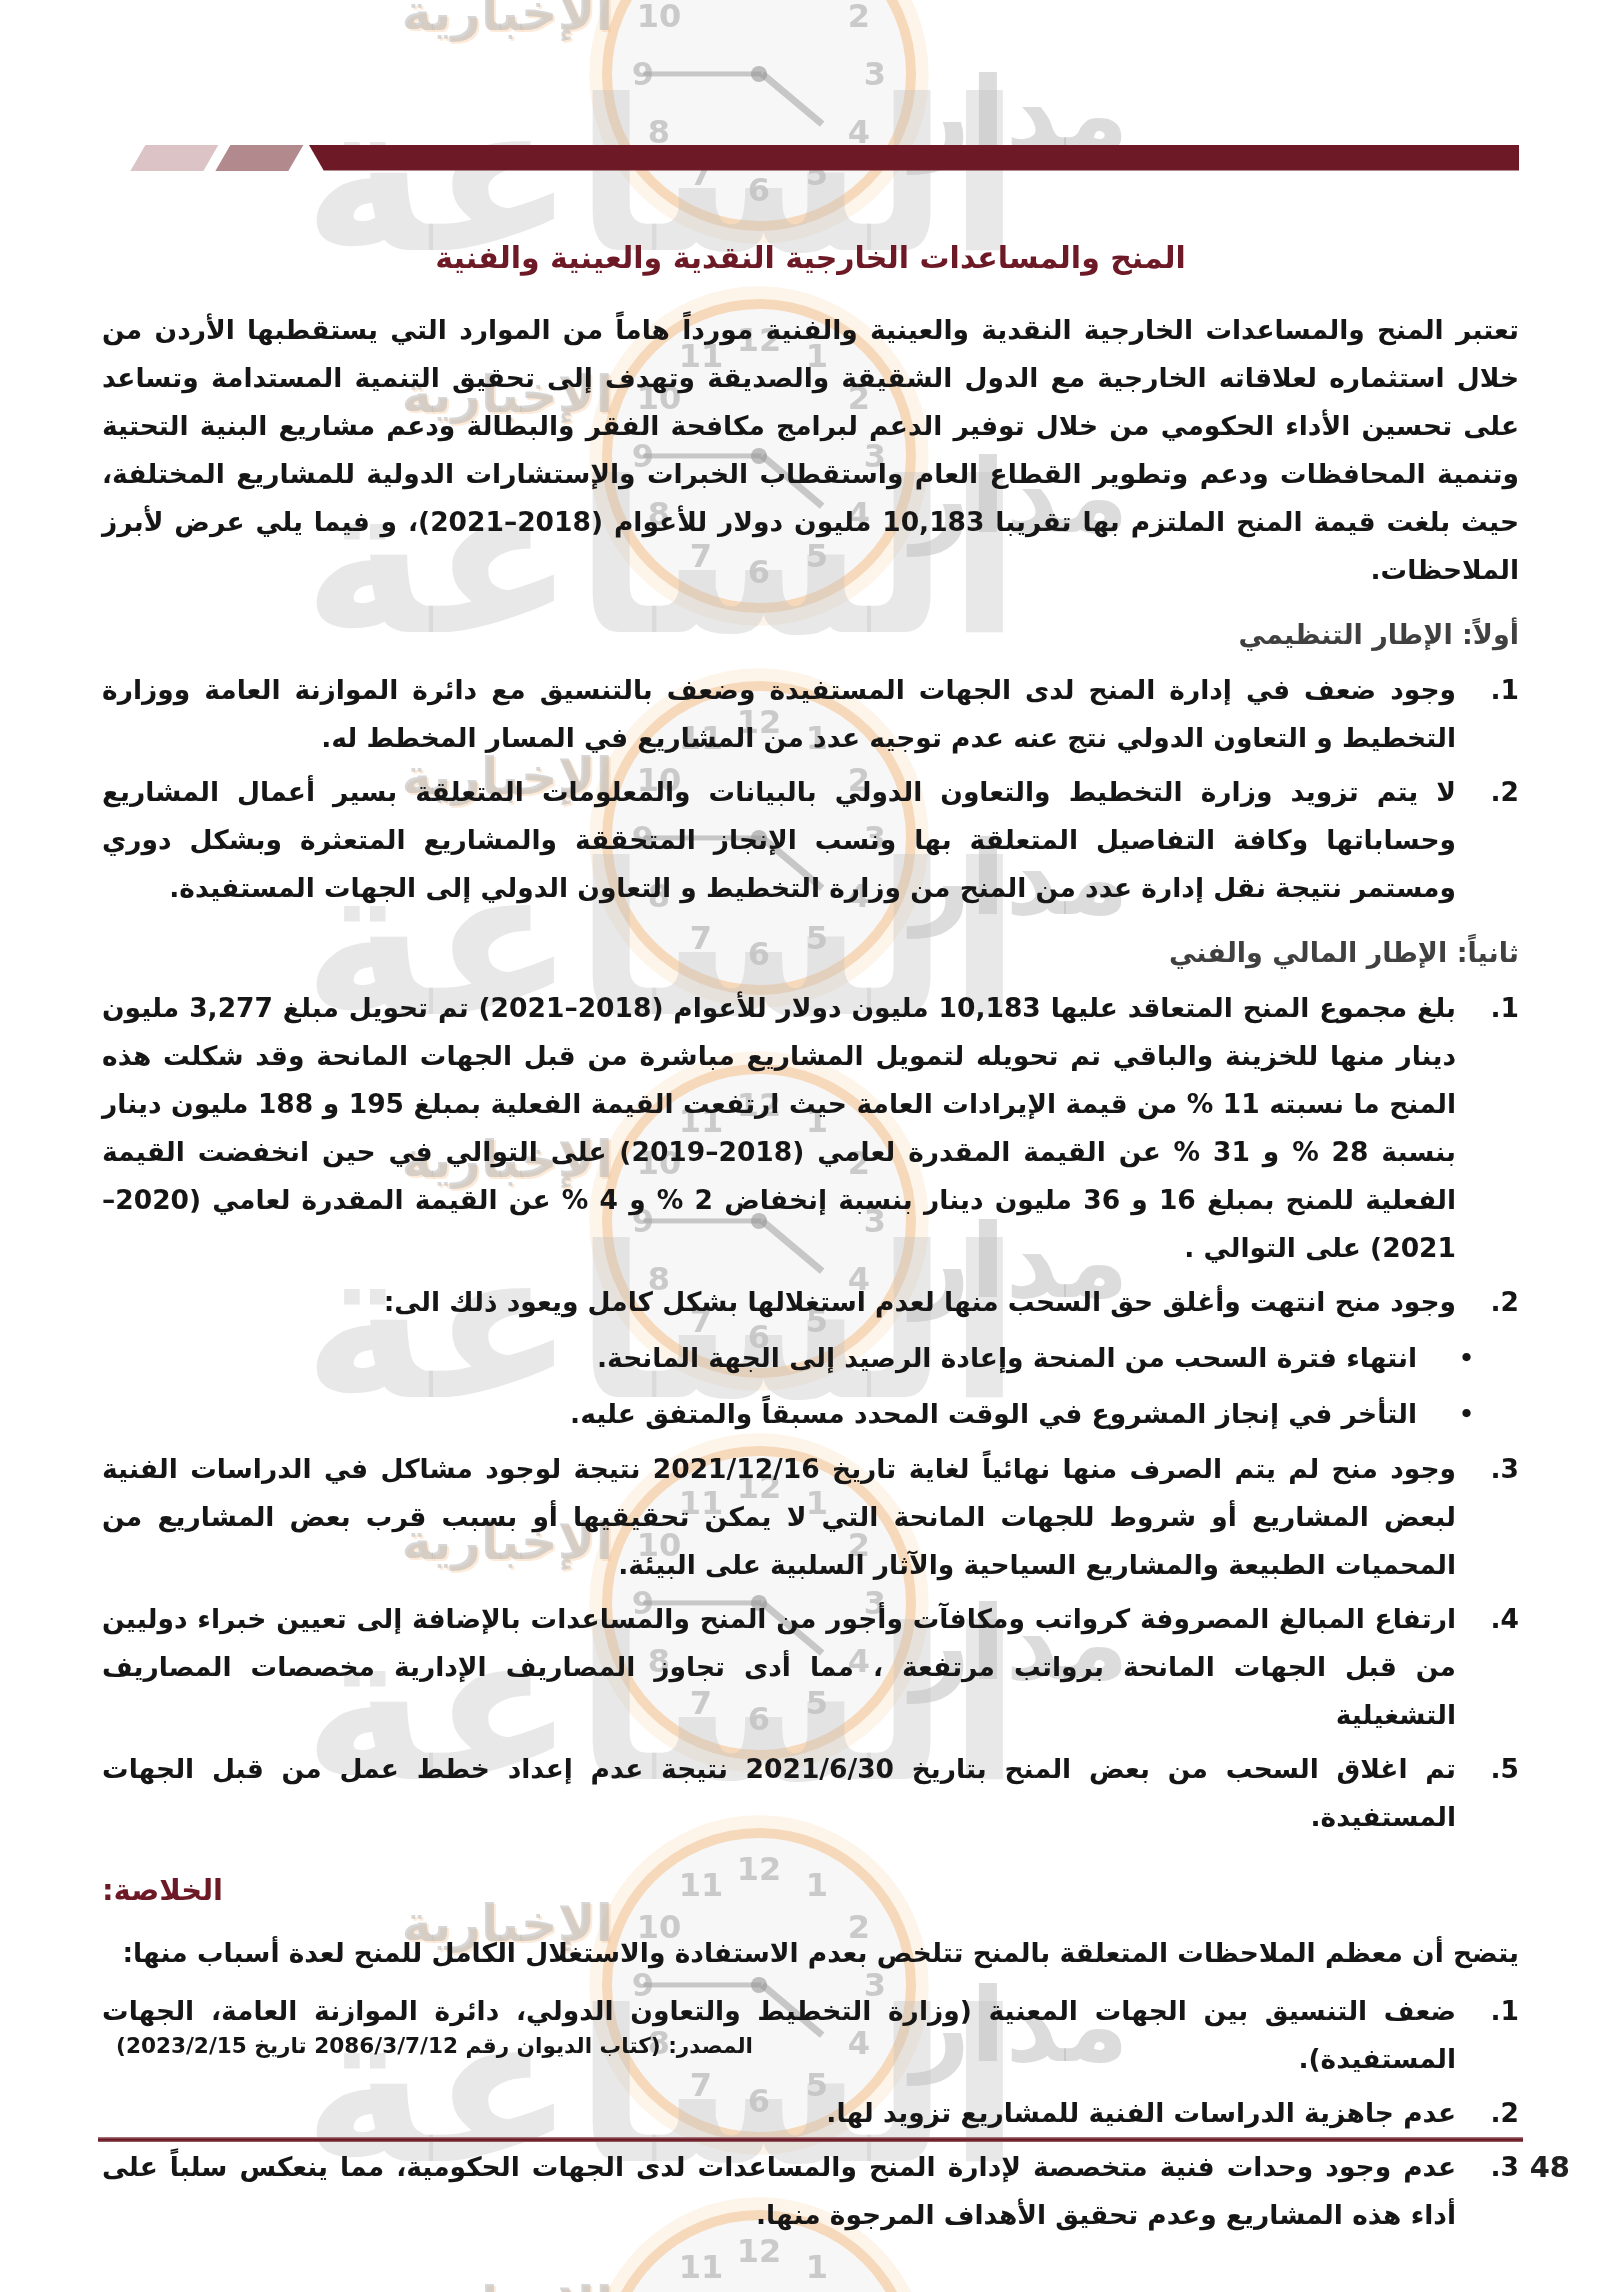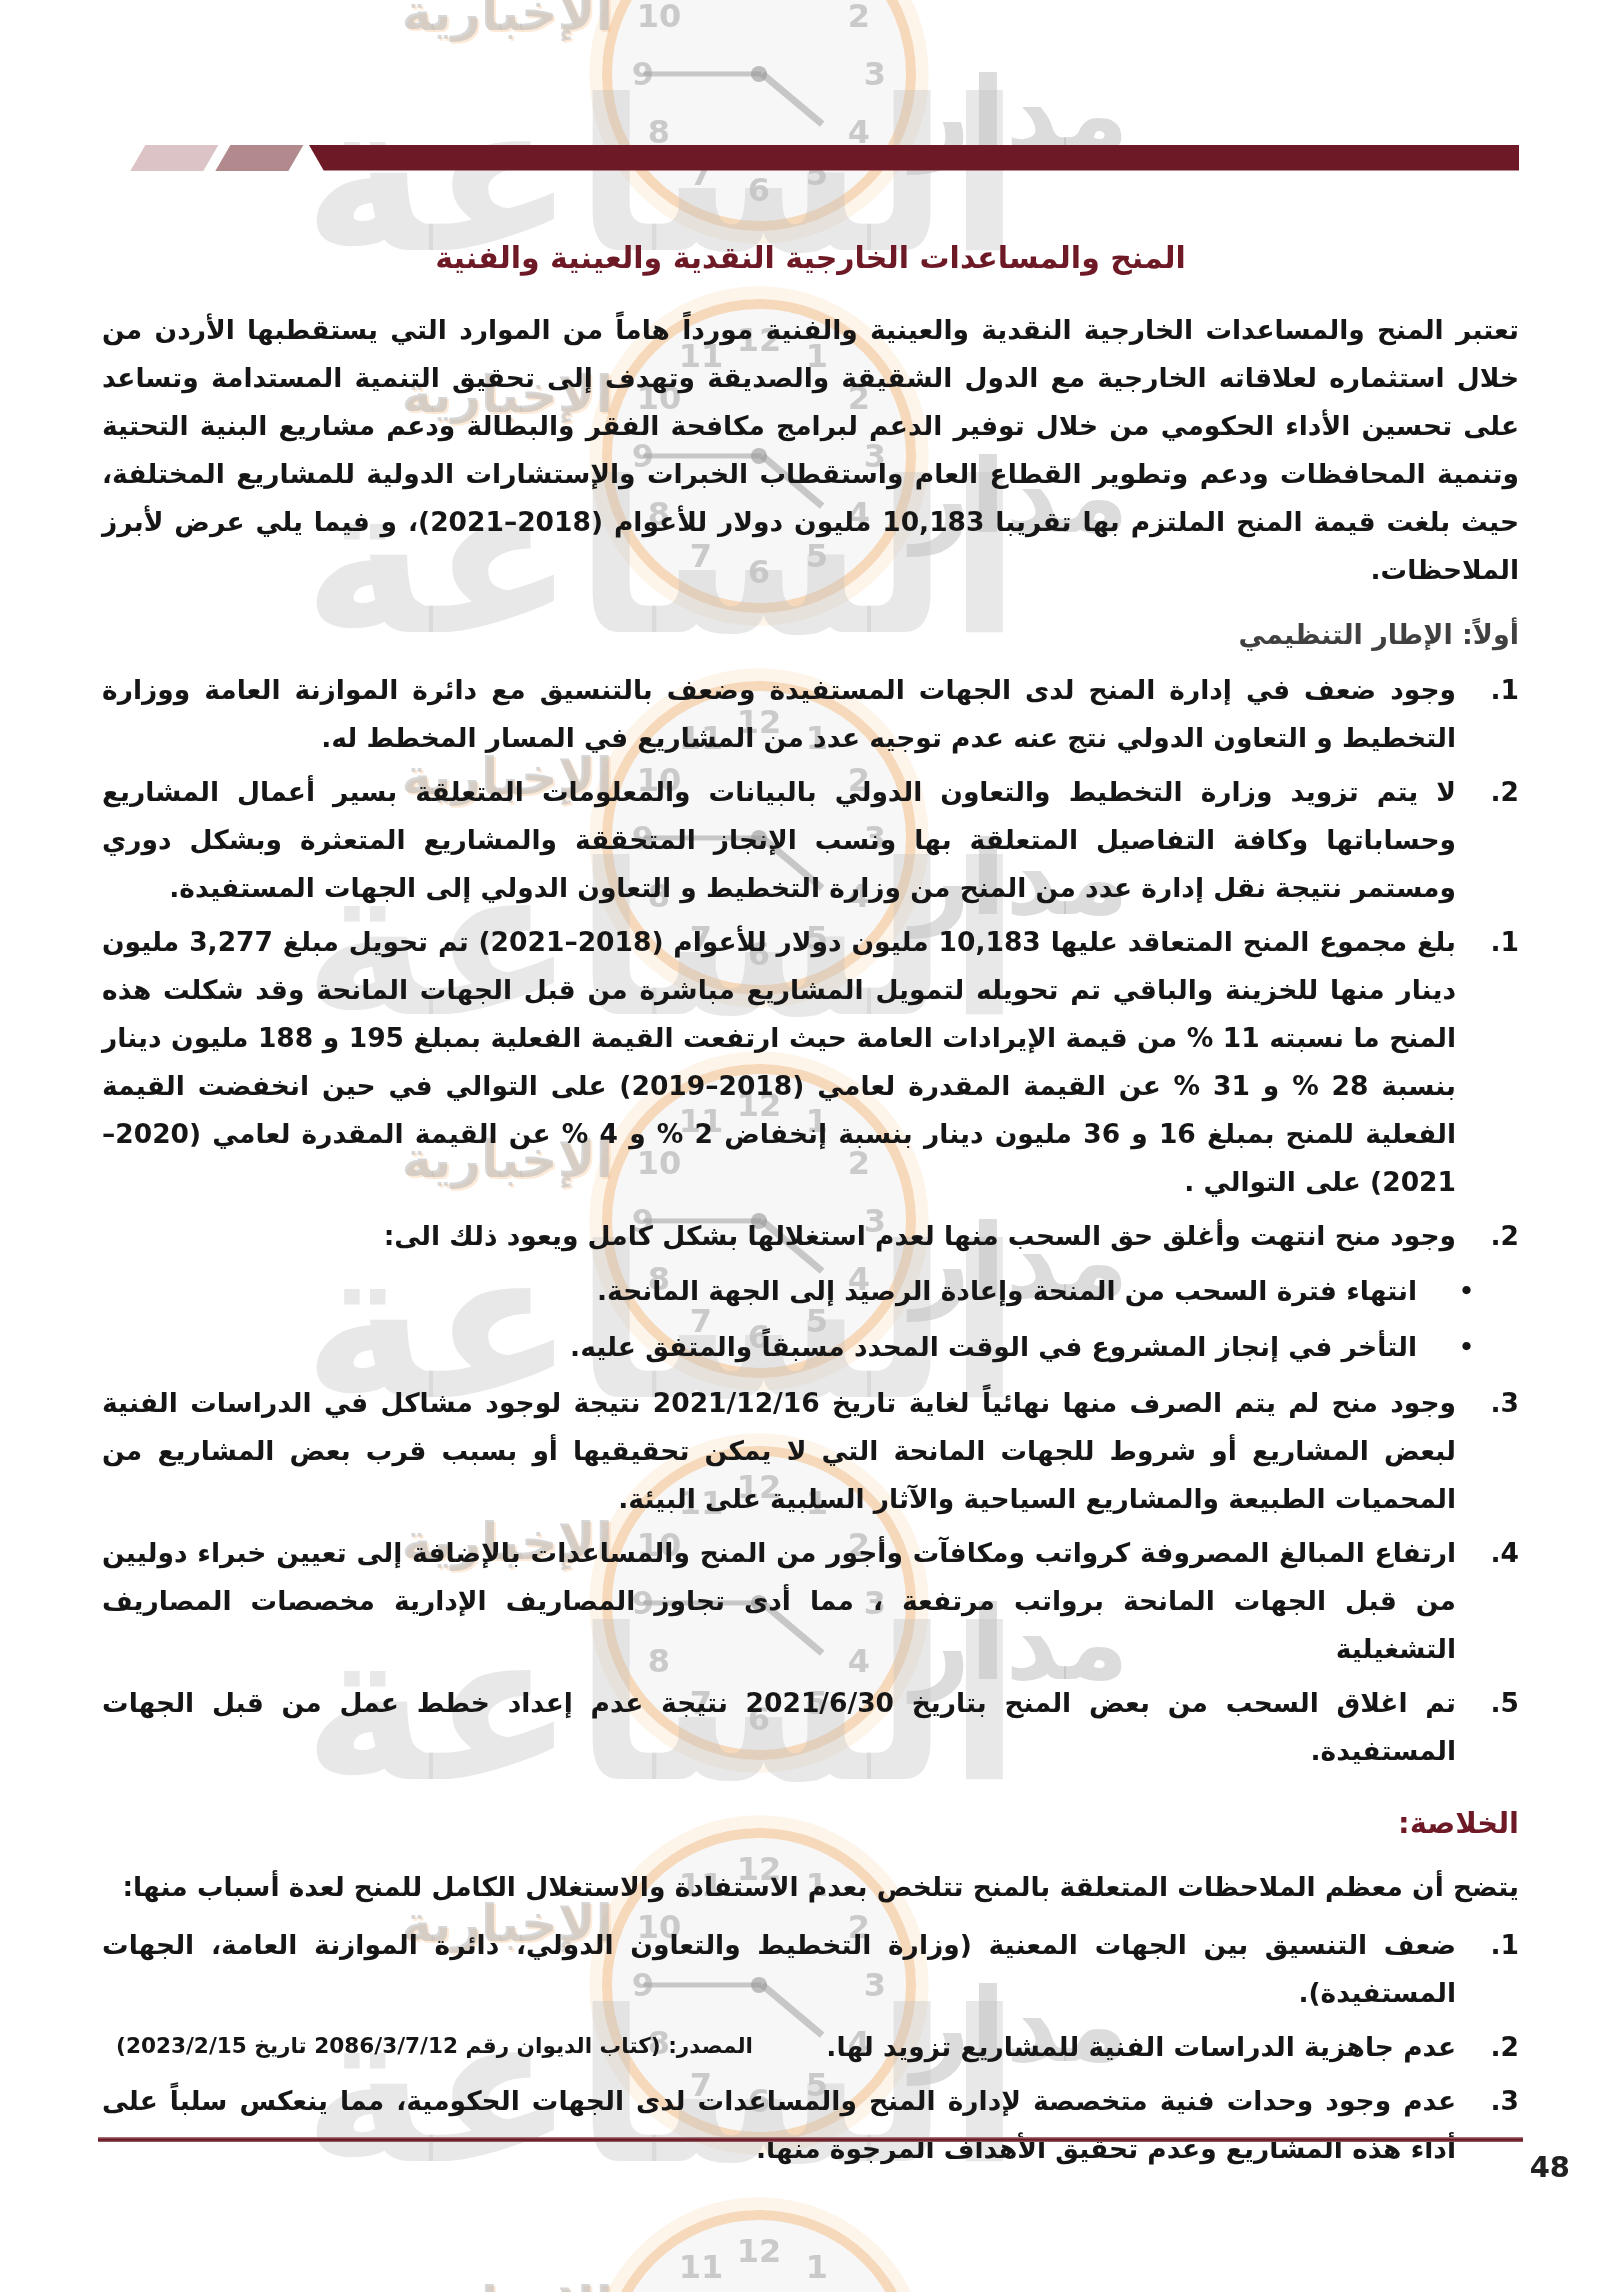--- a/index.html
+++ b/index.html
@@ -44,21 +44,21 @@
   }
   .main-title{margin:0 0 25.5px 0;text-align:center;color:#6d1a26;font-size:30px;line-height:45px;}
   .intro{margin:0 0 7.8px 0;}
   .sec-head{margin:17.6px 0 7.8px 0;text-align:right;color:#404040;font-size:27px;line-height:47px;}
   .item{display:flex;margin:0 0 5.9px 0;}
   .item .num{flex:none;width:63px;}
   .item .body{flex:1;}
   .bullet{display:flex;margin:7.8px 0 7.8px 0;padding-right:45px;}
   .bullet .mark{flex:none;width:57px;font-size:23.5px;}
   .bullet .body{flex:1;}
-  .summary-head{margin:25.5px 0 15.7px 0;text-align:right;color:#6d1a26;font-size:29px;line-height:47px;}
+  .summary-head{margin:25.5px 0 15.7px 0;text-align:left;color:#6d1a26;font-size:29px;line-height:47px;}
   .summary-intro{margin:0 0 9.8px 0;}
   
   .source{position:absolute;left:116px;top:2029px;z-index:1;font-size:21.6px;font-weight:bold;color:#161616;line-height:33px;}
   .footer-rule{position:absolute;left:98px;right:98px;top:2137px;height:4.9px;z-index:2;
     background:linear-gradient(180deg,#b08c90 0%,#6d1a26 45%,#6d1a26 65%,#9b6f74 100%);}
   .page-number{position:absolute;right:51px;top:2150px;z-index:2;color:#222;font-size:29px;font-weight:bold;direction:ltr;}
 </style>
 </head>
 <body>
 
@@ -220,20 +220,21 @@
     <div id="sections">
         <div class="sec-head">أولاً:  الإطار التنظيمي</div>
         <div class="item">
           <span class="num">1.</span>
           <span class="body">وجود ضعف في إدارة المنح لدى الجهات المستفيدة وضعف بالتنسيق مع دائرة الموازنة العامة ووزارة التخطيط و التعاون الدولي نتج عنه عدم توجيه عدد من المشاريع في المسار المخطط له.</span>
         </div>
         <div class="item">
           <span class="num">2.</span>
           <span class="body">لا يتم تزويد وزارة التخطيط والتعاون الدولي بالبيانات والمعلومات المتعلقة بسير أعمال المشاريع وحساباتها وكافة التفاصيل المتعلقة بها ونسب الإنجاز المتحققة والمشاريع المتعثرة وبشكل دوري ومستمر نتيجة نقل إدارة عدد من المنح من وزارة التخطيط و التعاون الدولي إلى الجهات المستفيدة.</span>
         </div>
+        <div class="sec-head">ثانياً:  الإطار المالي والفني</div>
         <div class="item">
           <span class="num">1.</span>
           <span class="body">بلغ مجموع المنح المتعاقد عليها 10,183 مليون دولار للأعوام (2018–2021) تم تحويل مبلغ 3,277 مليون دينار منها للخزينة والباقي تم تحويله لتمويل المشاريع مباشرة من قبل الجهات المانحة وقد شكلت هذه المنح ما نسبته 11 % من قيمة الإيرادات العامة حيث ارتفعت القيمة الفعلية بمبلغ 195 و 188 مليون دينار بنسبة 28 % و 31 % عن القيمة المقدرة لعامي (2018–2019) على التوالي  في حين انخفضت القيمة الفعلية للمنح بمبلغ 16 و 36 مليون دينار بنسبة إنخفاض 2 % و 4 % عن القيمة المقدرة لعامي (2020–2021) على التوالي .</span>
         </div>
         <div class="item">
           <span class="num">2.</span>
           <span class="body">وجود منح انتهت وأغلق حق السحب منها لعدم استغلالها بشكل كامل ويعود ذلك الى:</span>
         </div>
         <div class="bullet">
           <span class="mark">•</span>

